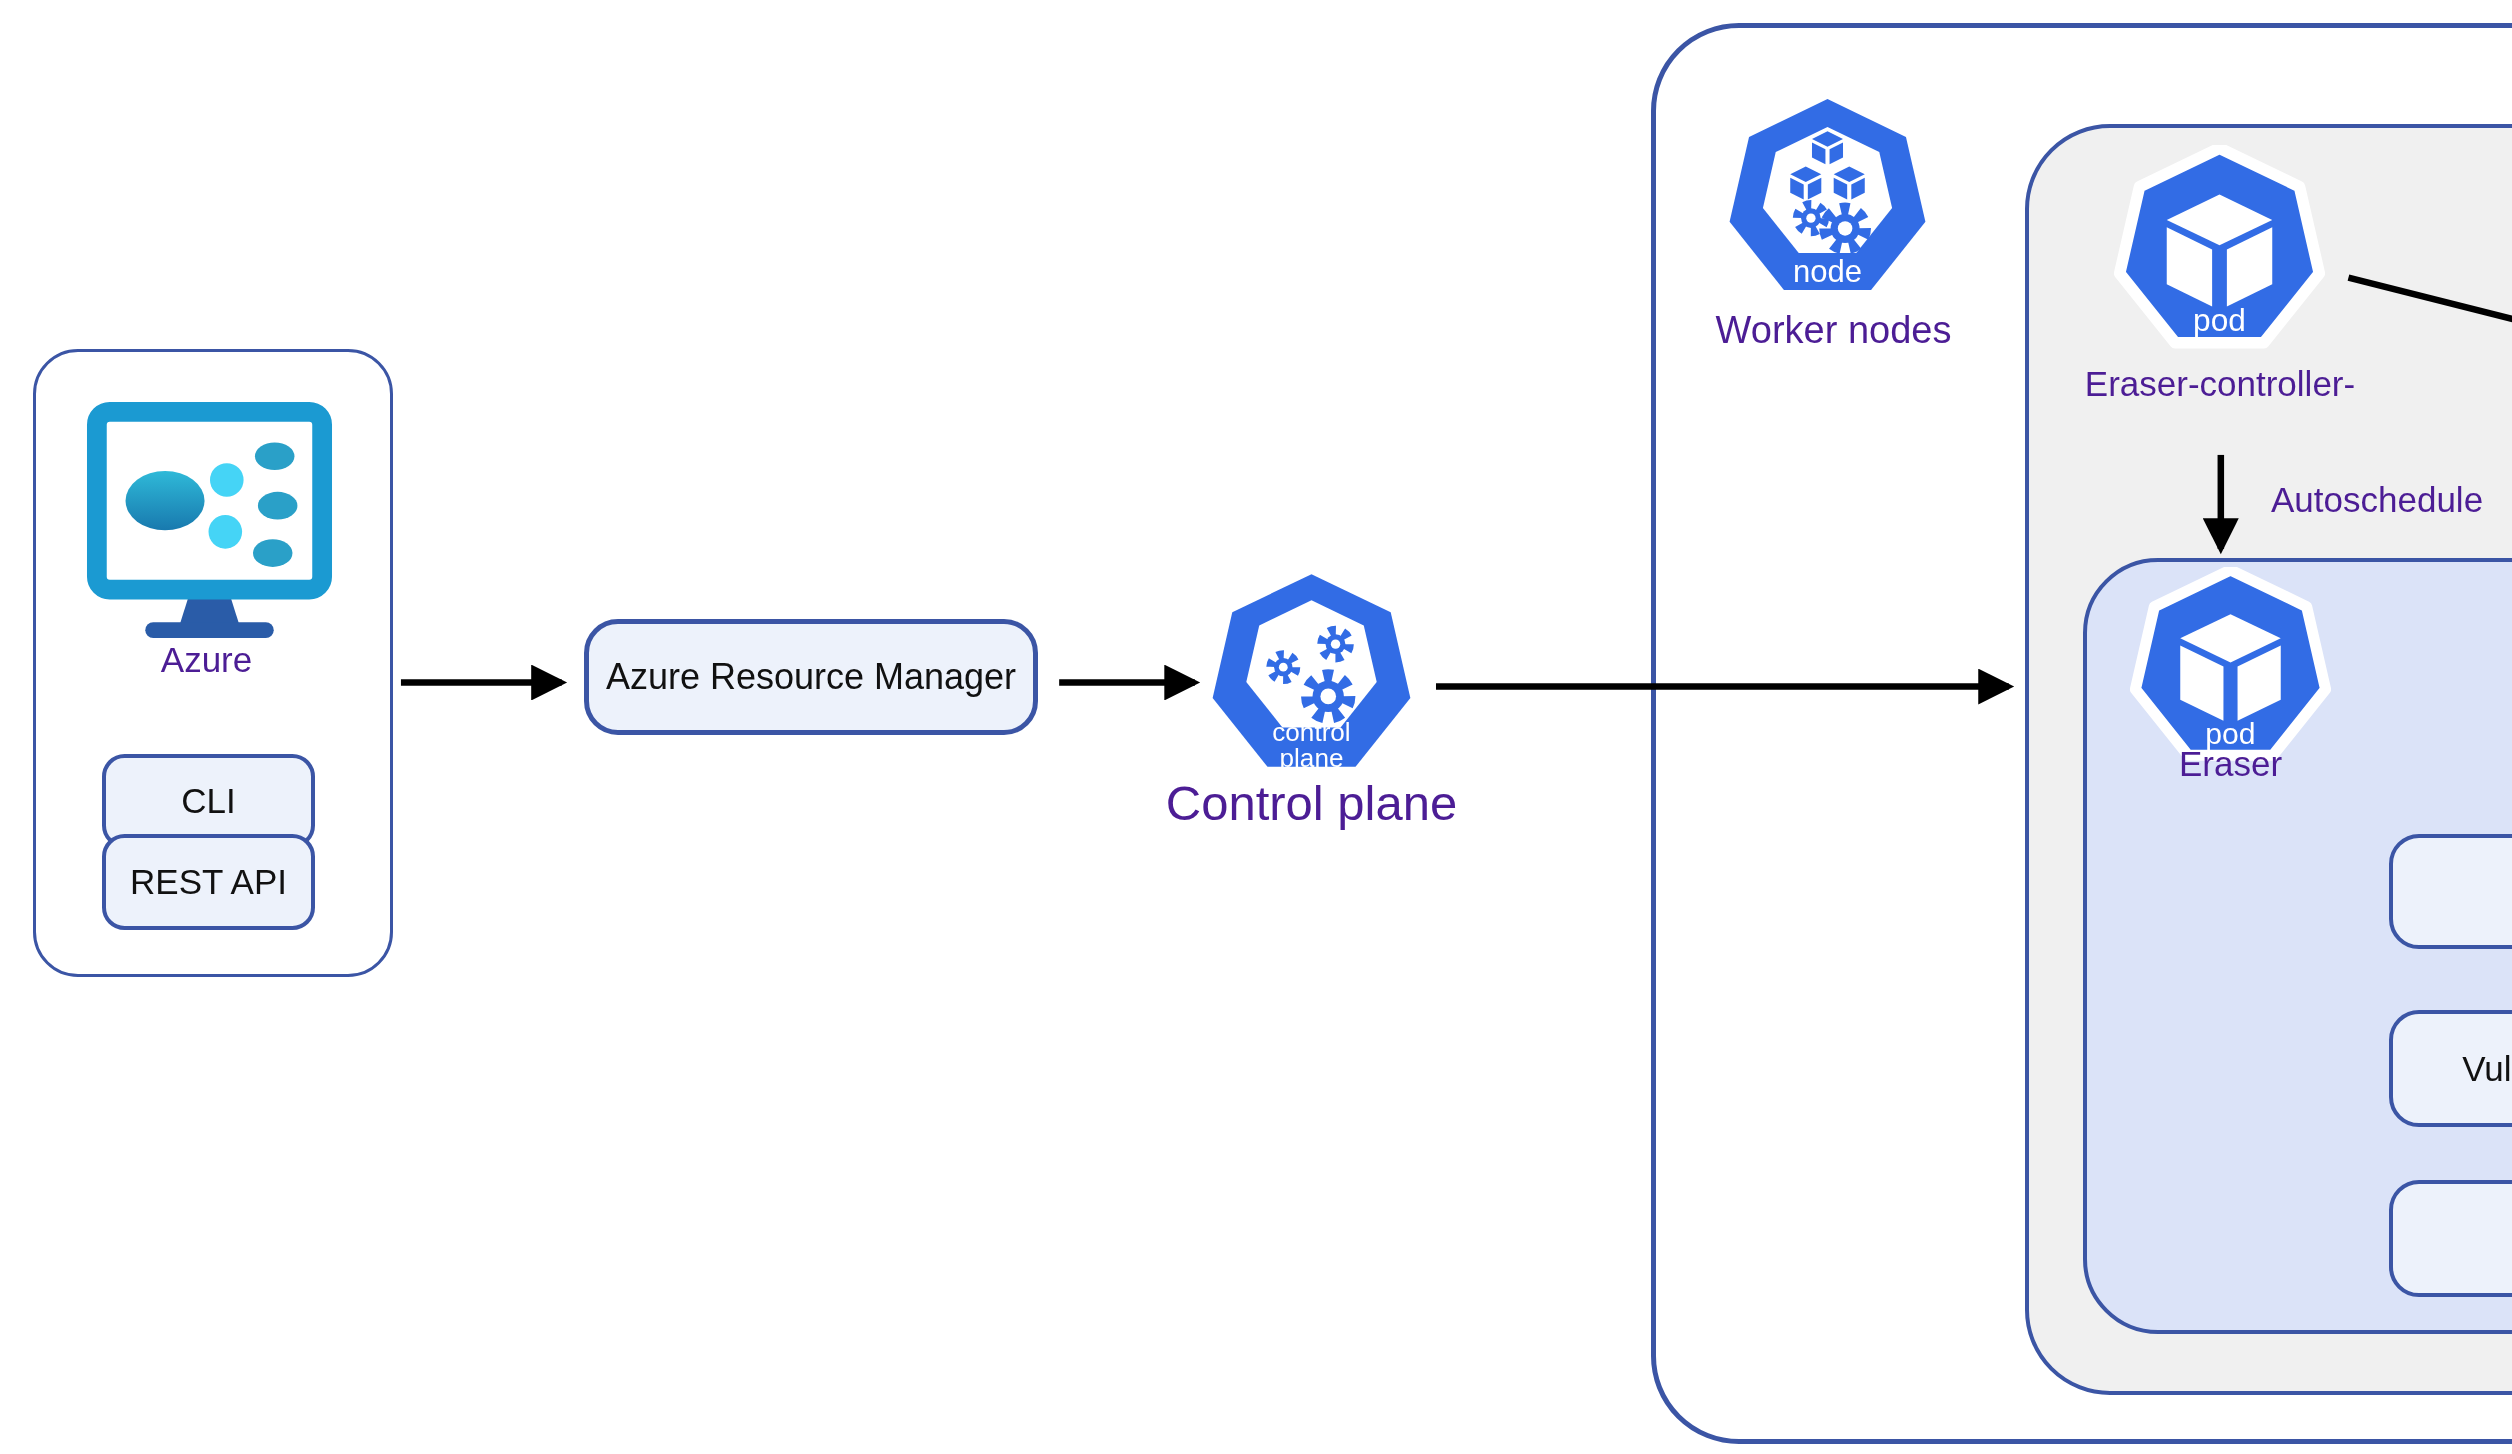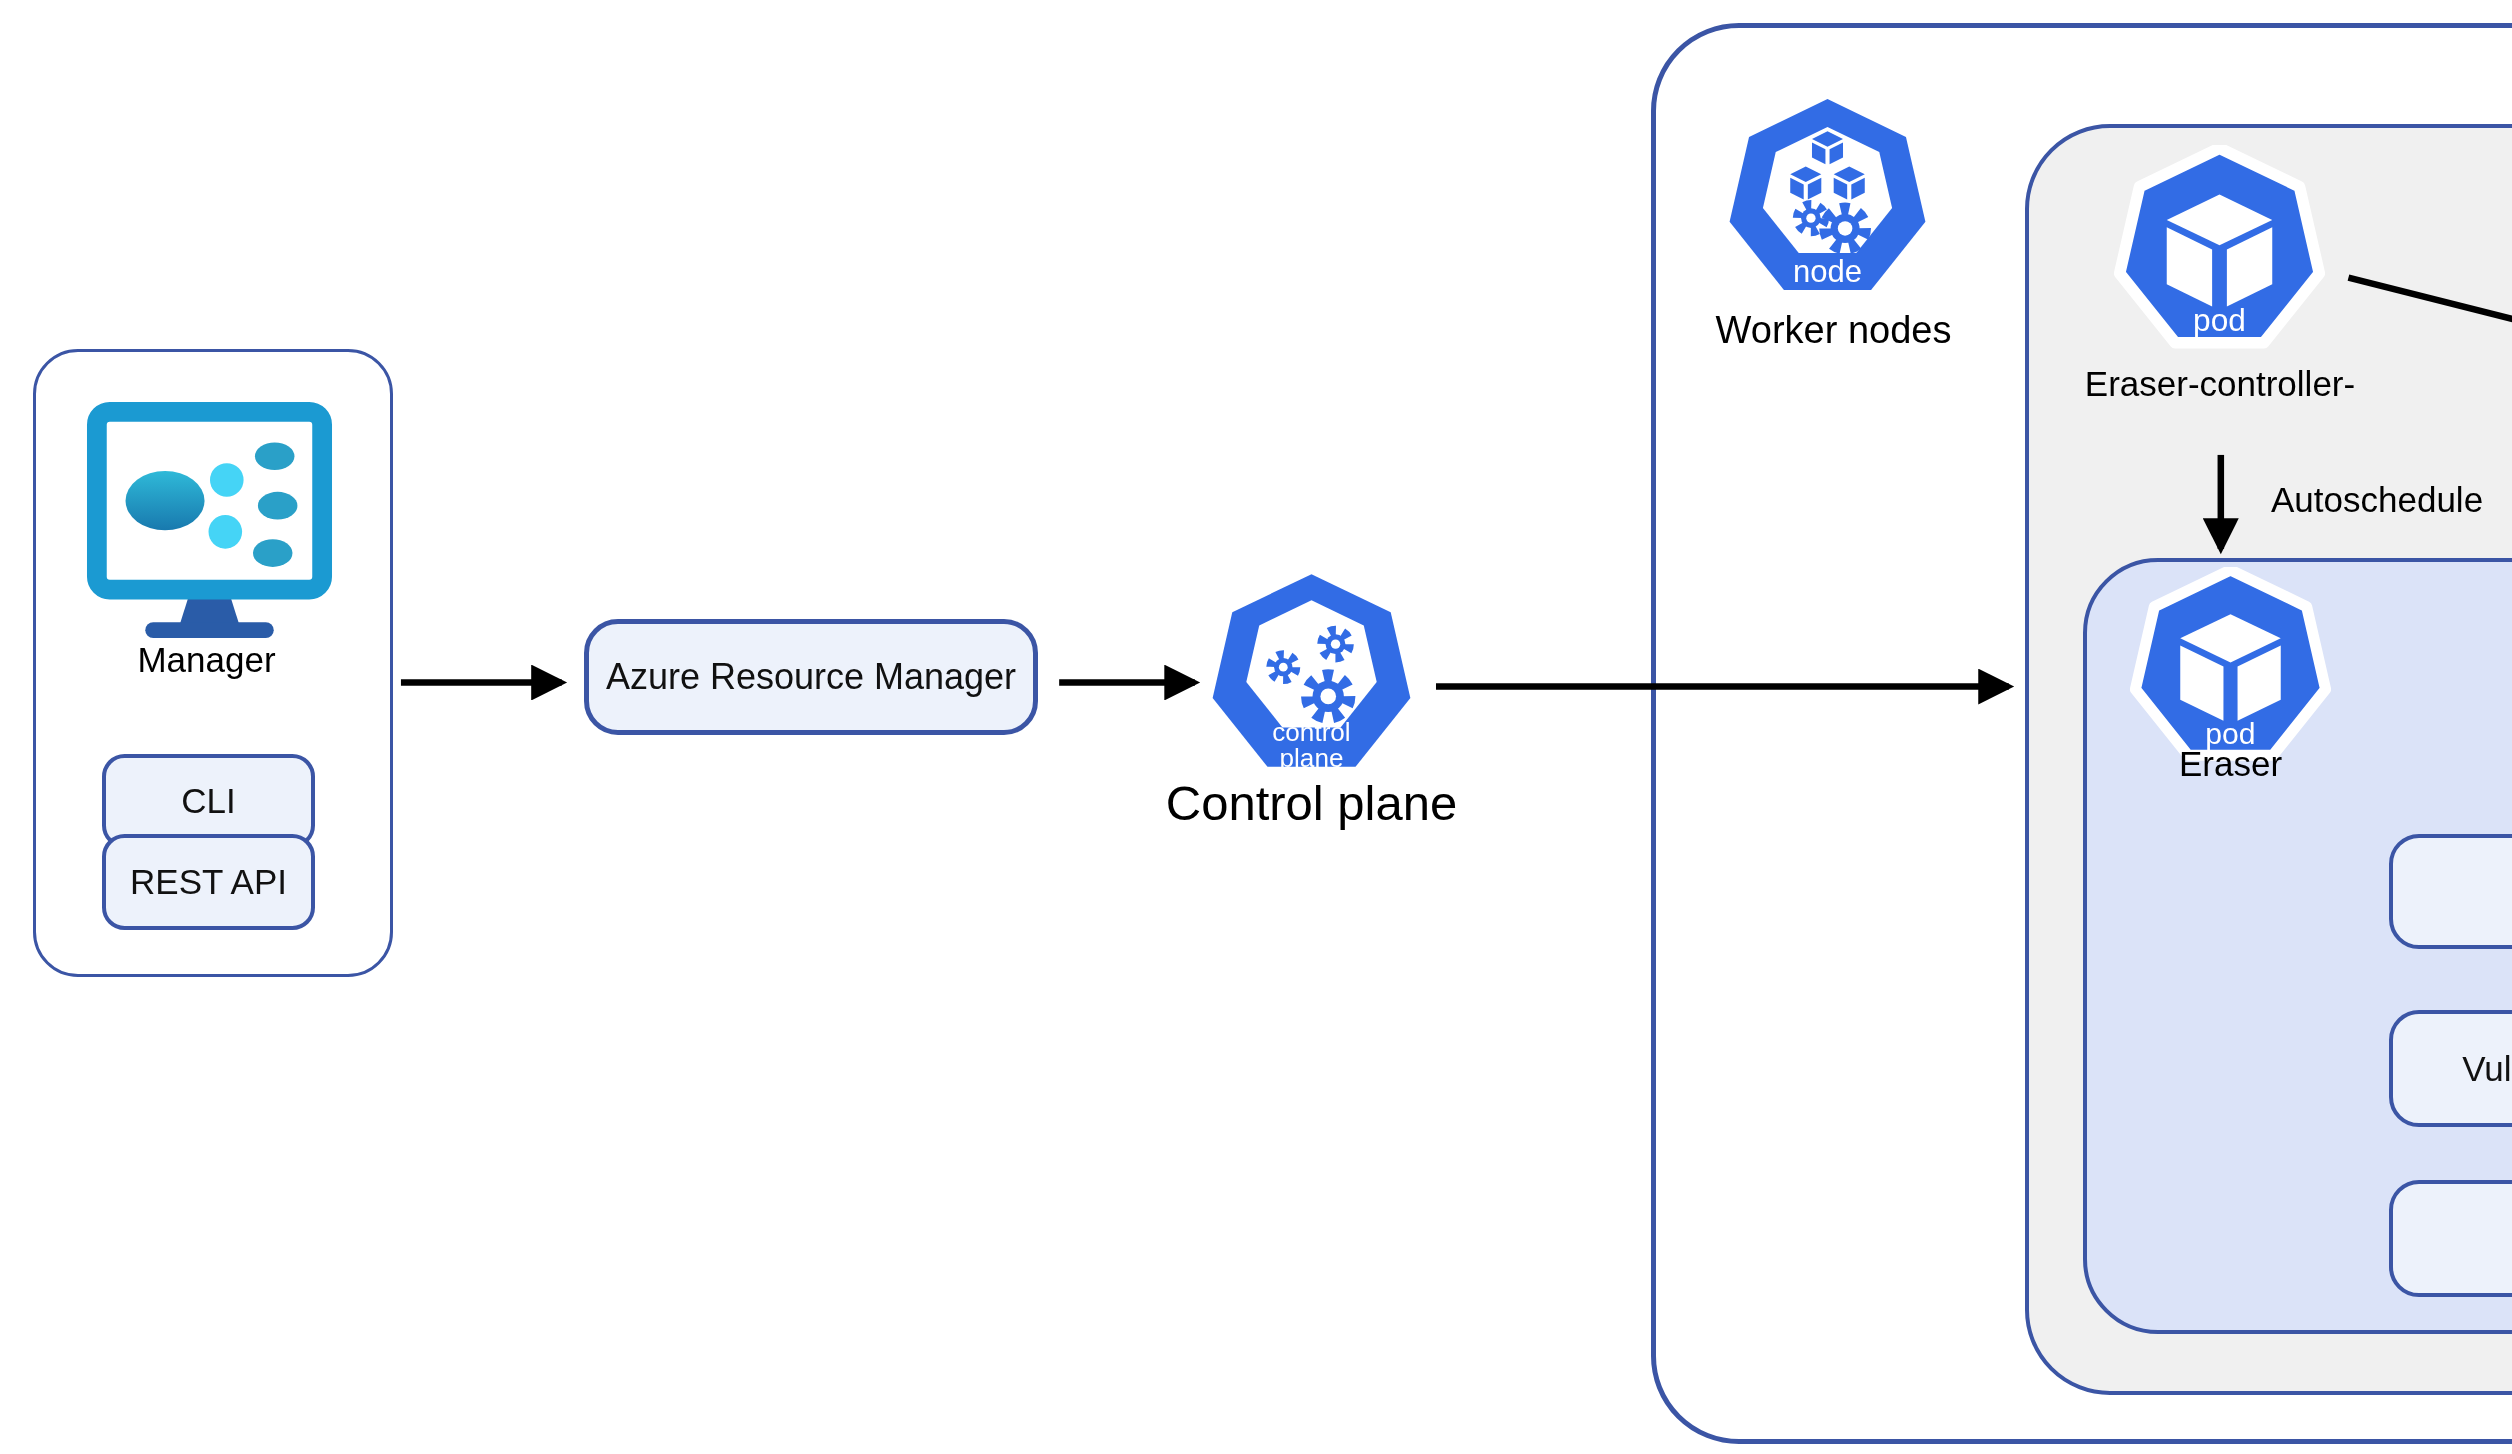--- a/index.html
+++ b/index.html
@@ -6,21 +6,21 @@
   .canvas{
     position:relative;
     width:3490px;height:1455px;
     background:#ffffff;
     font-family:"Liberation Sans", sans-serif;
     overflow:hidden;
   }
   .box{position:absolute;box-sizing:border-box;}
   .lbl{
     position:absolute;
-    color:#000000;
+    color:#4c1d95;
     font-size:35px;
     line-height:42px;
     text-align:center;
     white-space:nowrap;
   }
   .btn{
     position:absolute;box-sizing:border-box;
     display:flex;align-items:center;justify-content:center;
     color:#111111;font-size:35px;white-space:nowrap;
   }
@@ -54,21 +54,21 @@
       <rect x="22" y="32" width="456" height="360" rx="26" fill="#ffffff" stroke="#1b9ad2" stroke-width="40"></rect>
       <ellipse cx="160" cy="212" rx="80" ry="60" fill="url(#tealg)"></ellipse>
       <circle cx="285" cy="170" r="34" fill="#45d4f6"></circle>
       <circle cx="282" cy="275" r="34" fill="#45d4f6"></circle>
       <ellipse cx="382" cy="122" rx="40" ry="28" fill="#2aa0c8"></ellipse>
       <ellipse cx="388" cy="222" rx="40" ry="28" fill="#2aa0c8"></ellipse>
       <ellipse cx="378" cy="318" rx="40" ry="28" fill="#2aa0c8"></ellipse>
     </svg>
   </div>
 
-  <div class="lbl" style="left:56px;top:639px;width:301px;z-index:5;">Manager</div>
+  <div class="lbl" style="left:56px;top:639px;width:301px;z-index:5;">Azure</div>
 
   <div class="btn" style="left:102px;top:754px;width:213px;height:94px;border:4.5px solid #3b55a5;border-radius:22.6px;background:#edf2fb;z-index:5;">
     <span>CLI</span>
   </div>
 
   <div class="btn" style="left:584px;top:619px;width:454px;height:116px;border:5px solid #3b55a5;border-radius:34px;background:#edf2fb;z-index:5;font-size:36px;">
     <span>Azure Resource Manager</span>
   </div>
 
   <div class="btn" style="left:102px;top:834px;width:213px;height:96px;border:4.5px solid #3b55a5;border-radius:22.6px;background:#edf2fb;z-index:5;">

